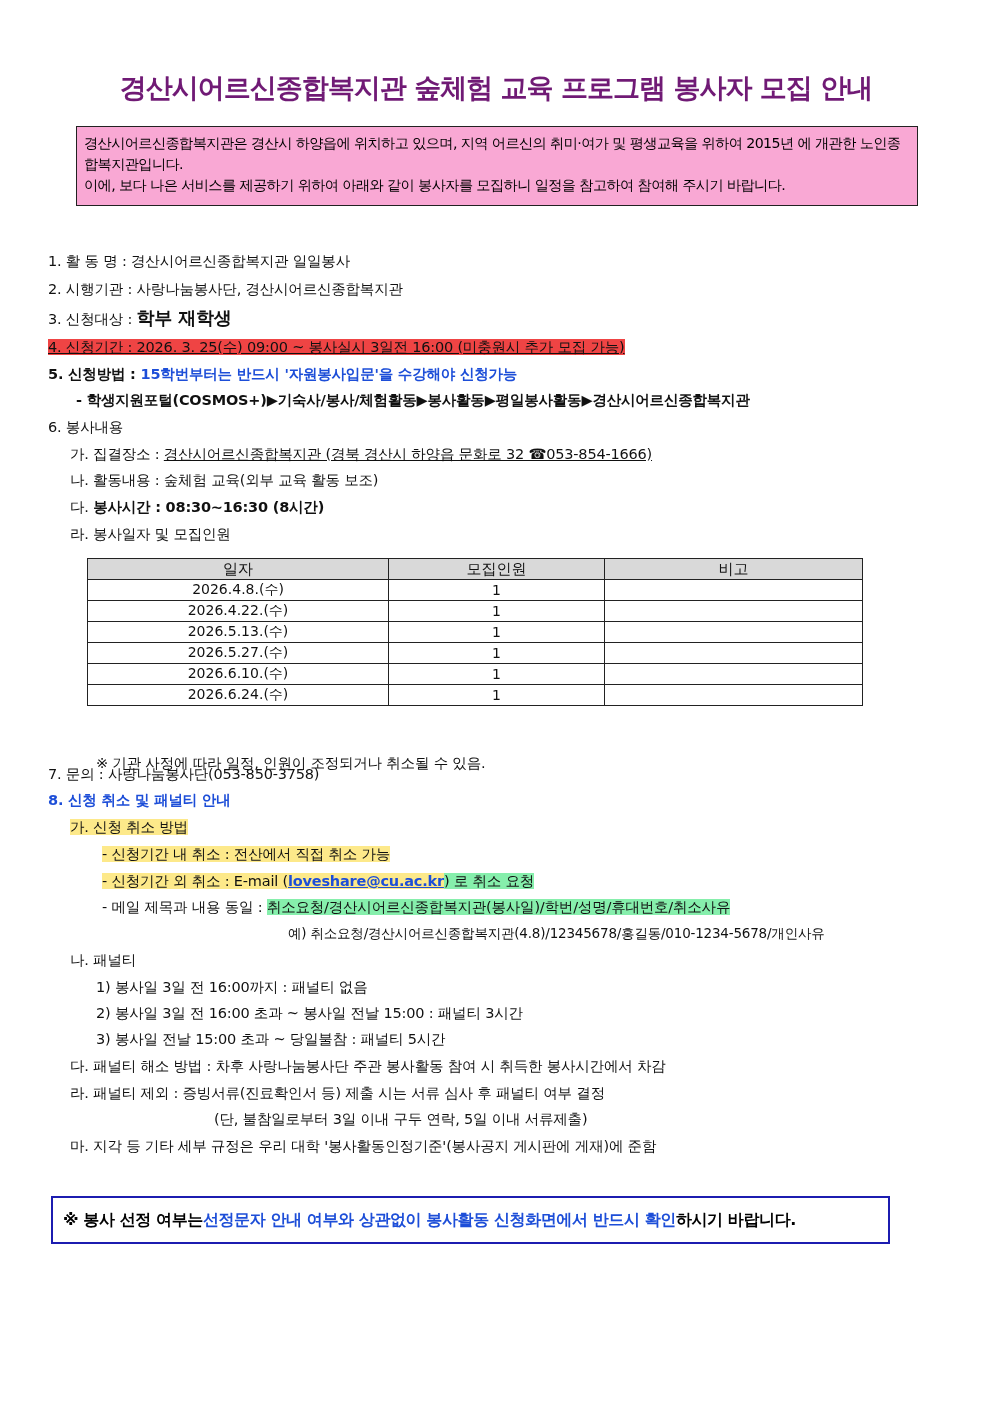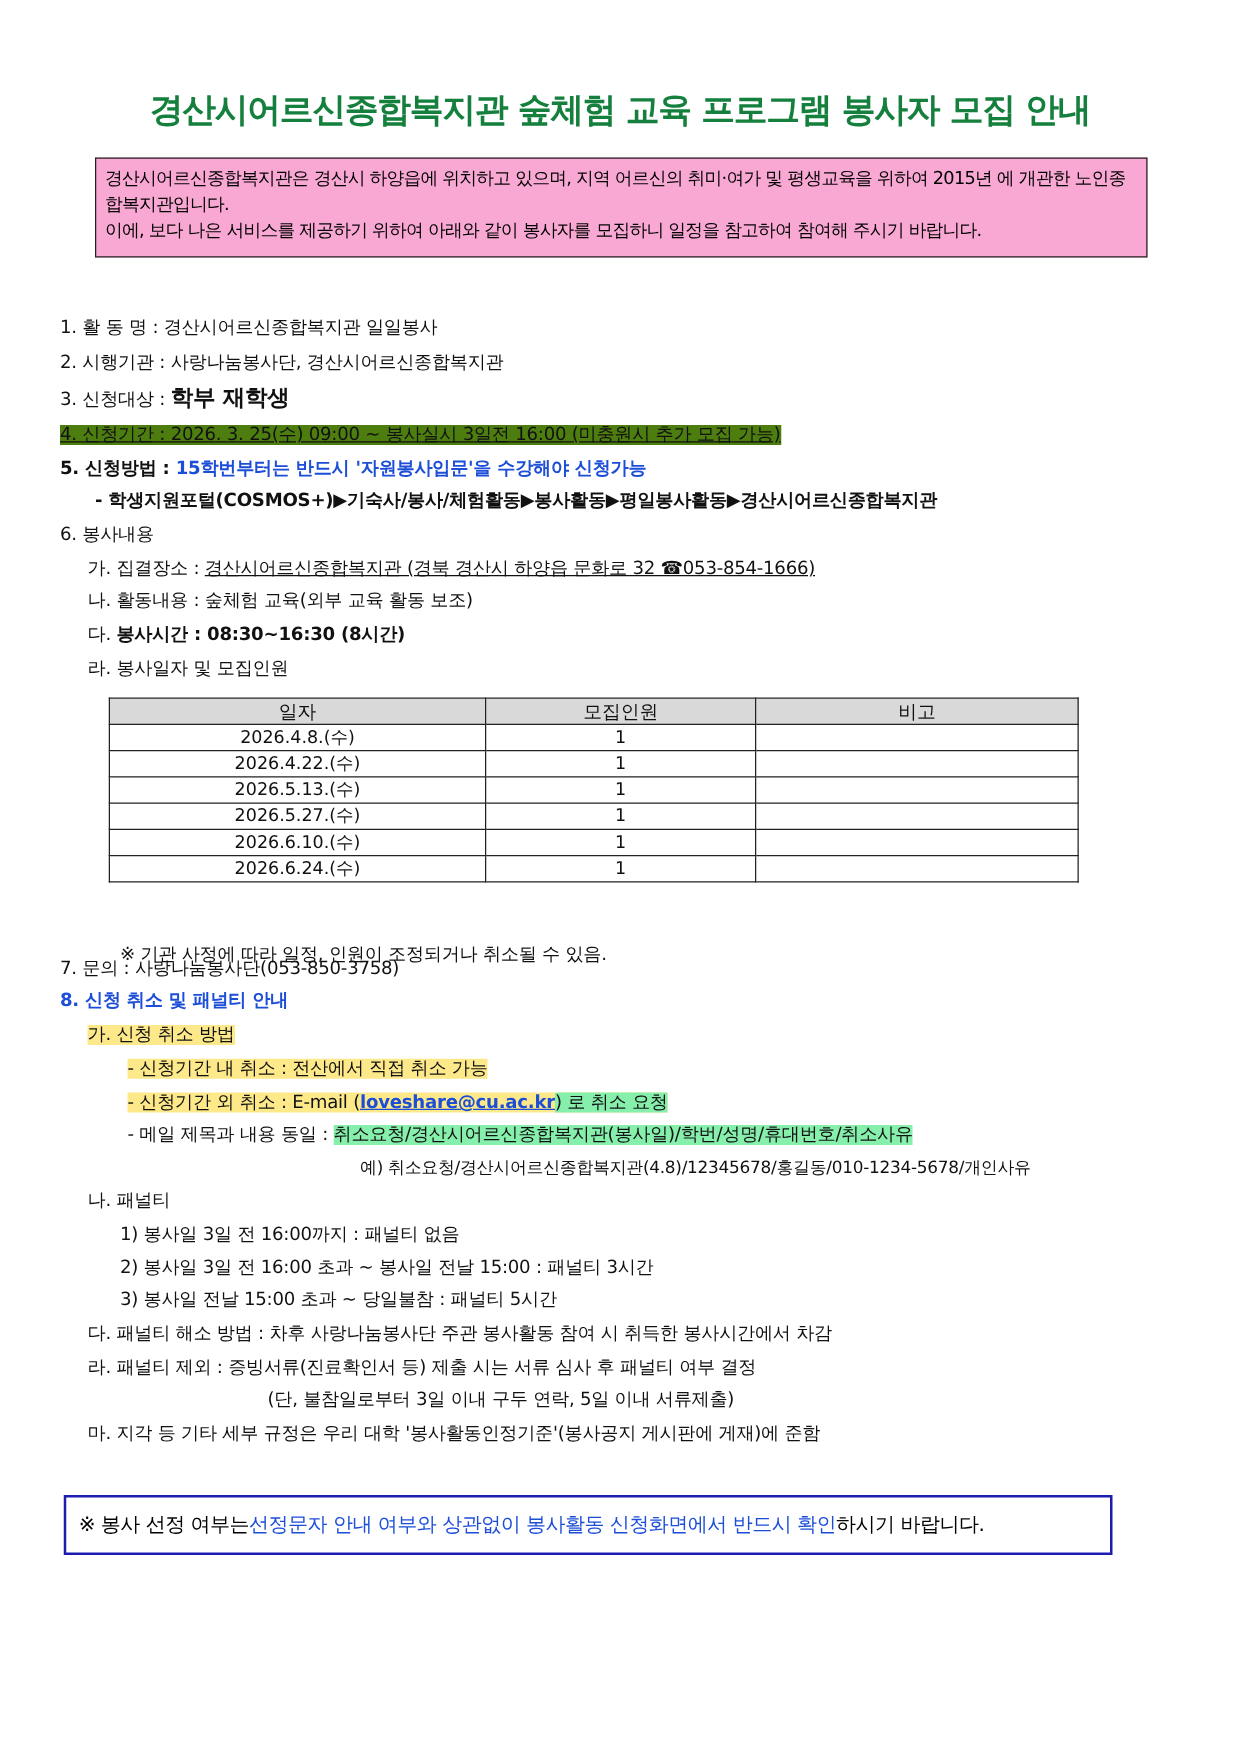--- a/index.html
+++ b/index.html
@@ -1,31 +1,31 @@
 <!DOCTYPE html>
 <html><head>
 <meta charset="utf-8">
 <style>
   html, body { margin: 0; padding: 0; background: #ffffff; }
   body { width: 992px; height: 1403px; position: relative; font-family: "DejaVu Sans", "Liberation Sans", sans-serif; color: #111; overflow: hidden; }
-  .title { position: absolute; left: 0; top: 70px; width: 992px; text-align: center; font-size: 27px; font-weight: bold; letter-spacing: -1px; color: #15803d; }
+  .title { position: absolute; left: 0; top: 70px; width: 992px; text-align: center; font-size: 27px; font-weight: bold; letter-spacing: -1px; color: #701a75; }
   .intro { position: absolute; left: 76px; top: 126px; width: 826px; height: 66px; background: #f9a8d4; border: 1px solid #222; padding: 6px 7px; font-size: 14.2px; line-height: 21px; letter-spacing: -0.6px; color: #000; }
   .line { position: absolute; left: 48px; font-size: 14.5px; white-space: nowrap; letter-spacing: -0.2px; color: #111; }
   .b { font-weight: bold; }
   .red { color: #1d4ed8; }
   .u { text-decoration: underline; }
-  .hl-peach { background: #4d7c0f; text-align: center; }
+  .hl-peach { background: #ef4444; text-align: center; }
   .hl-yellow { background: #fde98a; }
   .hl-bright { background: #86efac; }
   .link { color: #1d4ed8; text-decoration: underline; font-weight: bold; }
   .big { font-size: 18px; font-weight: bold; }
   table.sched { position: absolute; left: 73px; top: 558px; width: 776px; border-collapse: collapse; font-size: 14px; margin-left: 14px; }
   table.sched th, table.sched td { border: 1px solid #222; height: 20px; padding: 0; text-align: center; font-weight: normal; }
   table.sched th { background: #d9d9d9; font-size: 15px; }
-  .notice { position: absolute; left: 51px; top: 1196px; width: 839px; height: 48px; border: 2px solid #1c1cb0; display: flex; align-items: center; padding-left: 10px; box-sizing: border-box; font-size: 16px; font-weight: normal; letter-spacing: -0.4px; color: #000; }
+  .notice { position: absolute; left: 51px; top: 1196px; width: 839px; height: 48px; border: 2px solid #1c1cb0; display: flex; align-items: center; padding-left: 10px; box-sizing: border-box; font-size: 16px; font-weight: bold; letter-spacing: -0.4px; color: #000; }
 </style>
 </head>
 <body>
 
 <div class="title">경산시어르신종합복지관 숲체험 교육 프로그램 봉사자 모집 안내</div>
 
 <div class="intro">
   <div>경산시어르신종합복지관은 경산시 하양읍에 위치하고 있으며, 지역 어르신의 취미·여가 및 평생교육을 위하여 2015년 에 개관한 노인종합복지관입니다.</div>
   <div>이에, 보다 나은 서비스를 제공하기 위하여 아래와 같이 봉사자를 모집하니 일정을 참고하여 참여해 주시기 바랍니다.</div>
 </div>

